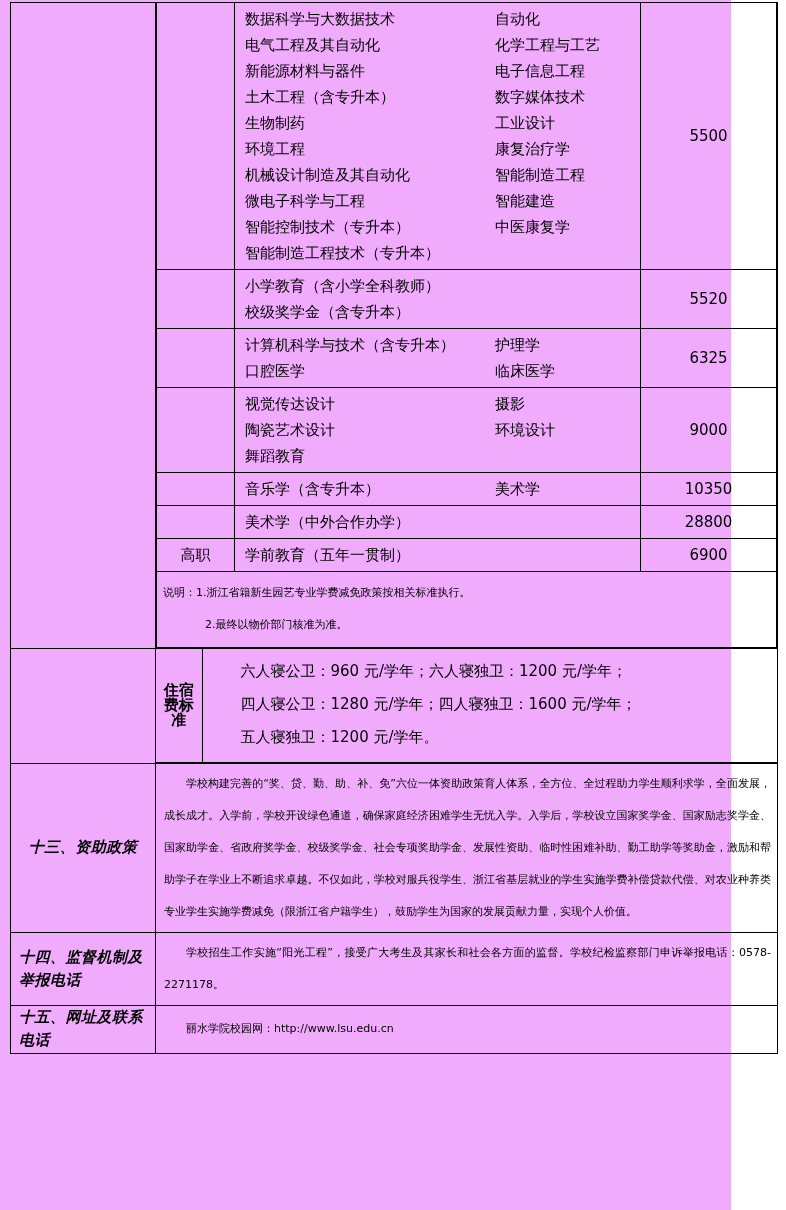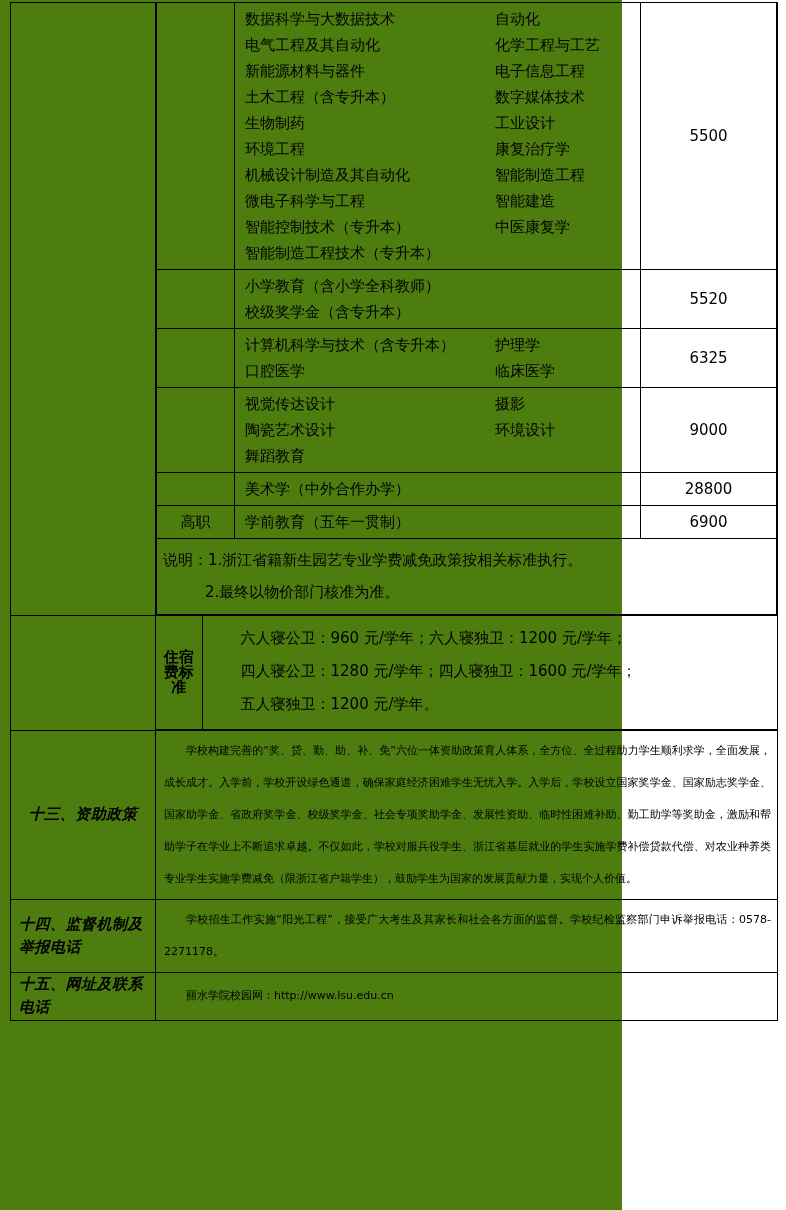--- a/index.html
+++ b/index.html
@@ -9,23 +9,23 @@
   }
   body {
     width: 786px;
     height: 1210px;
     font-family: "DejaVu Sans", "Liberation Sans", sans-serif;
     color: #000000;
     overflow: hidden;
   }
   .page {
     position: relative;
-    width: 622px;
+    width: 731px;
     height: 1210px;
-    background: #4d7c0f;
+    background: #f0abfc;
   }
 
   
   table.doc {
     border-collapse: collapse;
     table-layout: fixed;
     border-spacing: 0;
   }
   table.doc td {
     border: 1px solid #000000;
@@ -72,21 +72,21 @@
     line-height: 26px;
     height: 26px;
     white-space: nowrap;
   }
   .mrow .m1 { width: 250px; flex: 0 0 250px; }
   .mrow .m2 { flex: 1 1 auto; }
 
   
   .note {
     padding: 5px 6px 6px 6px;
-    font-size: 15px;
+    font-size: 11px;
   }
   .note .nline {
     line-height: 32px;
     white-space: nowrap;
   }
   .note .nline.indent { padding-left: 42px; }
 
   
   .dorm-label {
     width: 46px;
@@ -242,20 +242,32 @@
                       </div>
                     <div class="mrow">
                         <span class="m1">舞蹈教育</span>
                         <span class="m2"></span>
                       </div>
                   </div>
                 </td>
                 <td class="col-fee">9000</td>
               </tr>
 
+              <tr>
+                <td class="col-level"></td>
+                <td class="col-major">
+                  <div class="majors">
+                    <div class="mrow">
+                        <span class="m1">音乐学（含专升本）</span>
+                        <span class="m2">美术学</span>
+                      </div>
+                  </div>
+                </td>
+                <td class="col-fee">10350</td>
+              </tr>
 
               <tr>
                 <td class="col-level"></td>
                 <td class="col-major">
                   <div class="majors">
                     <div class="mrow">
                         <span class="m1">美术学（中外合作办学）</span>
                         <span class="m2"></span>
                       </div>
                   </div>

